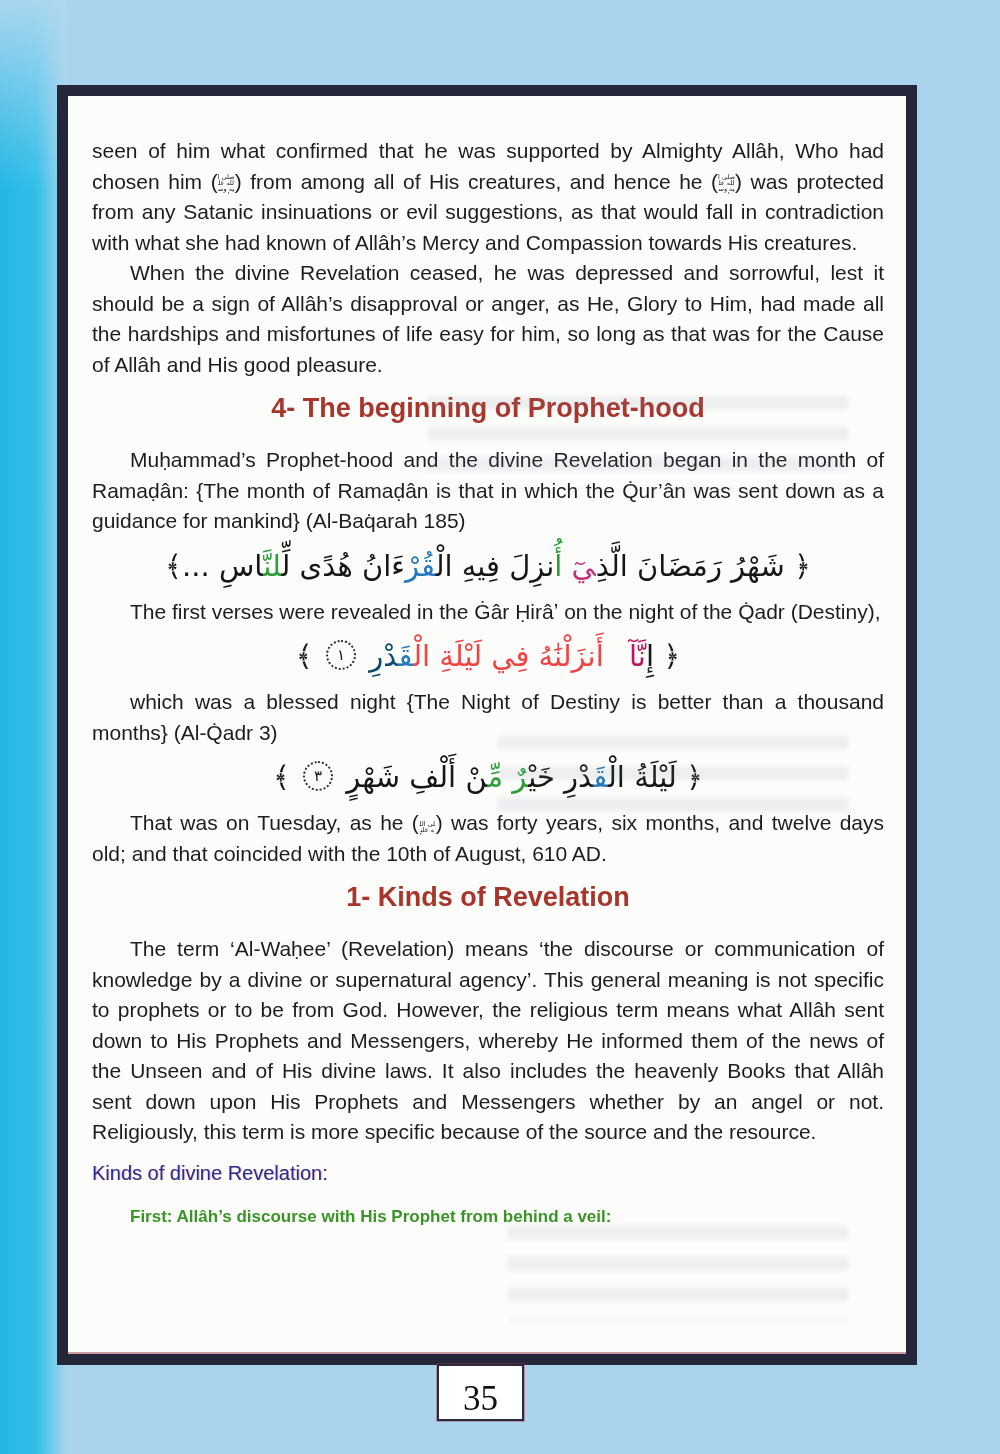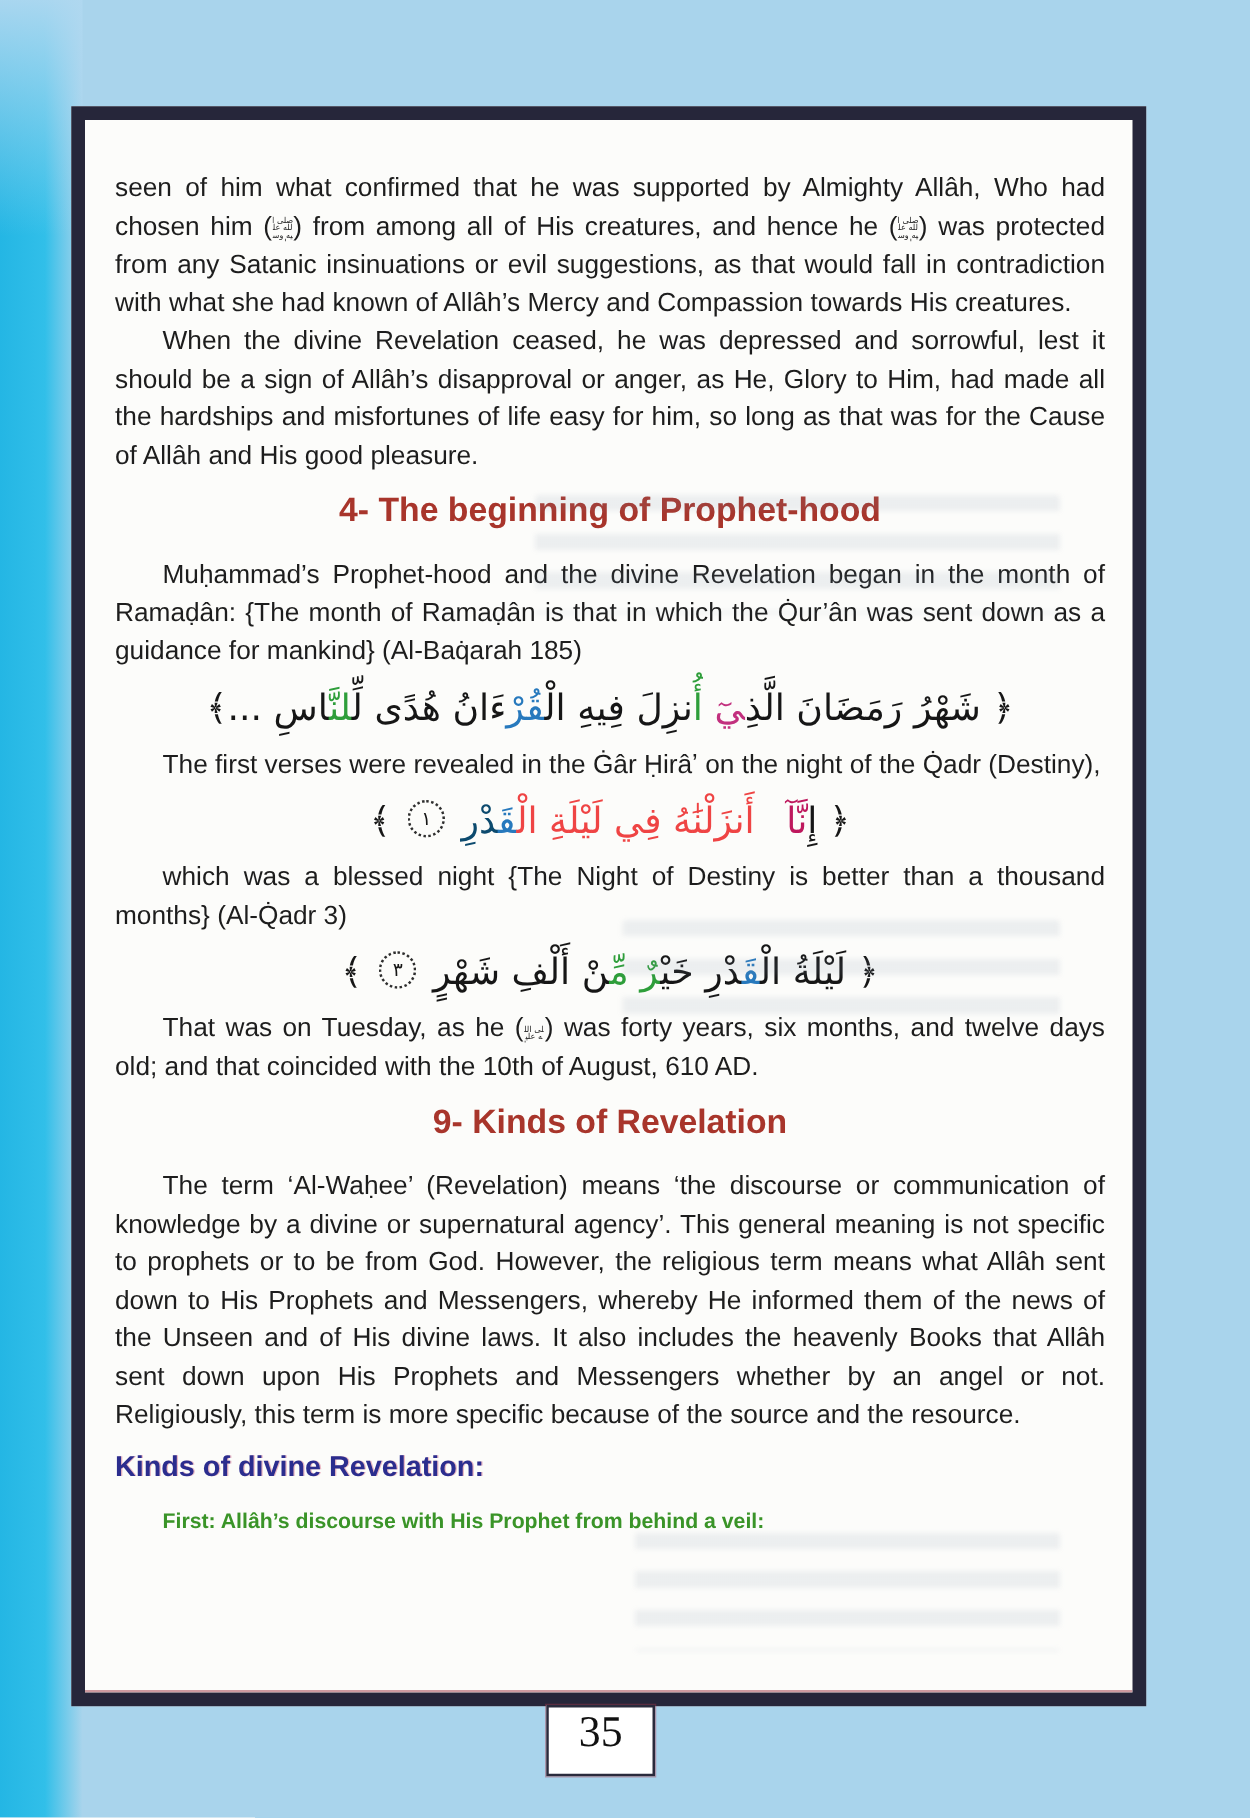--- a/index.html
+++ b/index.html
@@ -48,39 +48,39 @@
     font-size:15px;line-height:26px;text-align:center;vertical-align:middle;
     margin:0 4px 6px 4px;color:#161616;
   }
   .pbuh{
     display:inline-block;width:17px;height:20px;overflow:hidden;
     font-family:"DejaVu Sans",sans-serif;font-size:6.5px;line-height:6px;
     vertical-align:-5px;text-align:center;direction:rtl;color:#222;
     word-break:break-all;
   }
   h3.h-blue{
-    margin:12px 0 0 0;font-size:23px;line-height:27px;font-weight:bold;
+    margin:12px 0 0 0;font-size:20px;line-height:27px;font-weight:normal;
     color:#2b2d8e;text-shadow:1px 0 0 rgba(200,60,95,.35);
   }
   p.green-line{
     margin:17px 0 0 0;font-size:17px;line-height:25px;font-weight:bold;
     color:#3a9428;text-indent:38px;
   }
   .ghost{
     position:absolute;pointer-events:none;filter:blur(2px);border-radius:3px;
     background:repeating-linear-gradient(180deg,rgba(125,145,170,.12) 0 13px,rgba(125,145,170,0) 13px 31px);
   }
   .g1{left:360px;top:300px;width:420px;height:95px;}
   .g2{left:430px;top:640px;width:350px;height:85px;}
   .g3{left:440px;top:1130px;width:340px;height:95px;}
   .page-num-box{
     position:absolute;left:437px;top:1364px;width:87px;height:57px;
     box-sizing:border-box;background:#ffffff;border:2px solid #2a2a3c;
     box-shadow:0 0 0 1px rgba(170,55,75,.4);
-    display:flex;align-items:flex-start;justify-content:center;
+    display:flex;align-items:flex-end;justify-content:center;
     font-family:"Liberation Serif",serif;font-size:35px;color:#111;
   }
 </style>
 </head>
 <body>
 
 <div>
   <div class="left-strip"></div>
 
   <div class="frame">
@@ -98,21 +98,21 @@
       <p class="arabic"><span style="color: rgb(22, 22, 22);">﴿ شَهْرُ رَمَضَانَ الَّذِ‍</span><span style="color: rgb(194, 48, 126);">‍يٓ</span><span style="color: rgb(46, 158, 58);"> أُ</span><span style="color: rgb(22, 22, 22);">نزِلَ فِيهِ الْ‍</span><span style="color: rgb(39, 121, 189);">‍قُرْ</span><span style="color: rgb(22, 22, 22);">ءَانُ هُدًى لِّ‍</span><span style="color: rgb(46, 158, 58);">‍لنَّ‍</span><span style="color: rgb(22, 22, 22);">‍اسِ ...﴾</span></p>
 
       <p class="body ind mt2">The first verses were revealed in the Ġâr Ḥirâʼ on the night of the Q̇adr (Destiny),</p>
       <p class="arabic"><span style="color: rgb(22, 22, 22);">﴿ إِ</span><span style="color: #be185d; margin-left: 16px;">نَّآ</span><span style="color: #ef4444;"> أَنزَلْنَٰهُ فِي لَيْلَةِ الْ‍</span><span style="color: rgb(39, 121, 189);">‍قَ‍</span><span style="color: #0c4a6e;">‍دْرِ </span><span class="ayah">١</span><span style="color: rgb(22, 22, 22);"> ﴾</span></p>
 
       <p class="body ind mt4">which was a blessed night {The Night of Destiny is better than a thousand months} (Al-Q̇adr 3)</p>
       <p class="arabic"><span style="color: rgb(22, 22, 22);">﴿ لَيْلَةُ الْ‍</span><span style="color: rgb(39, 121, 189);">‍قَ‍</span><span style="color: rgb(22, 22, 22);">‍دْرِ خَيْ‍</span><span style="color: rgb(46, 158, 58);">‍رٌ مِّ‍</span><span style="color: rgb(22, 22, 22);">‍نْ أَلْفِ شَهْرٍ </span><span class="ayah">٣</span><span style="color: rgb(22, 22, 22);"> ﴾</span></p>
 
       <p class="body ind mt8"><span>That was on Tuesday, as he (</span><span class="pbuh">صلى الله عليه وسلم</span><span>) was forty years, six months, and twelve days old; and that coincided with the 10th of August, 610 AD.</span></p>
 
-      <h2 class="h-red">9- Kinds of Revelation</h2>
+      <h2 class="h-red">1- Kinds of Revelation</h2>
 
       <p class="body ind">The term ‘Al-Waḥee’ (Revelation) means ‘the discourse or communication of knowledge by a divine or supernatural agency’. This general meaning is not specific to prophets or to be from God. However, the religious term means what Allâh sent down to His Prophets and Messengers, whereby He informed them of the news of the Unseen and of His divine laws. It also includes the heavenly Books that Allâh sent down upon His Prophets and Messengers whether by an angel or not. Religiously, this term is more specific because of the source and the resource.</p>
 
       <h3 class="h-blue">Kinds of divine Revelation:</h3>
       <p class="green-line">First: Allâh’s discourse with His Prophet from behind a veil:</p>
     </div>
   </div>
 
   <div class="page-num-box">
     <span>35</span>

